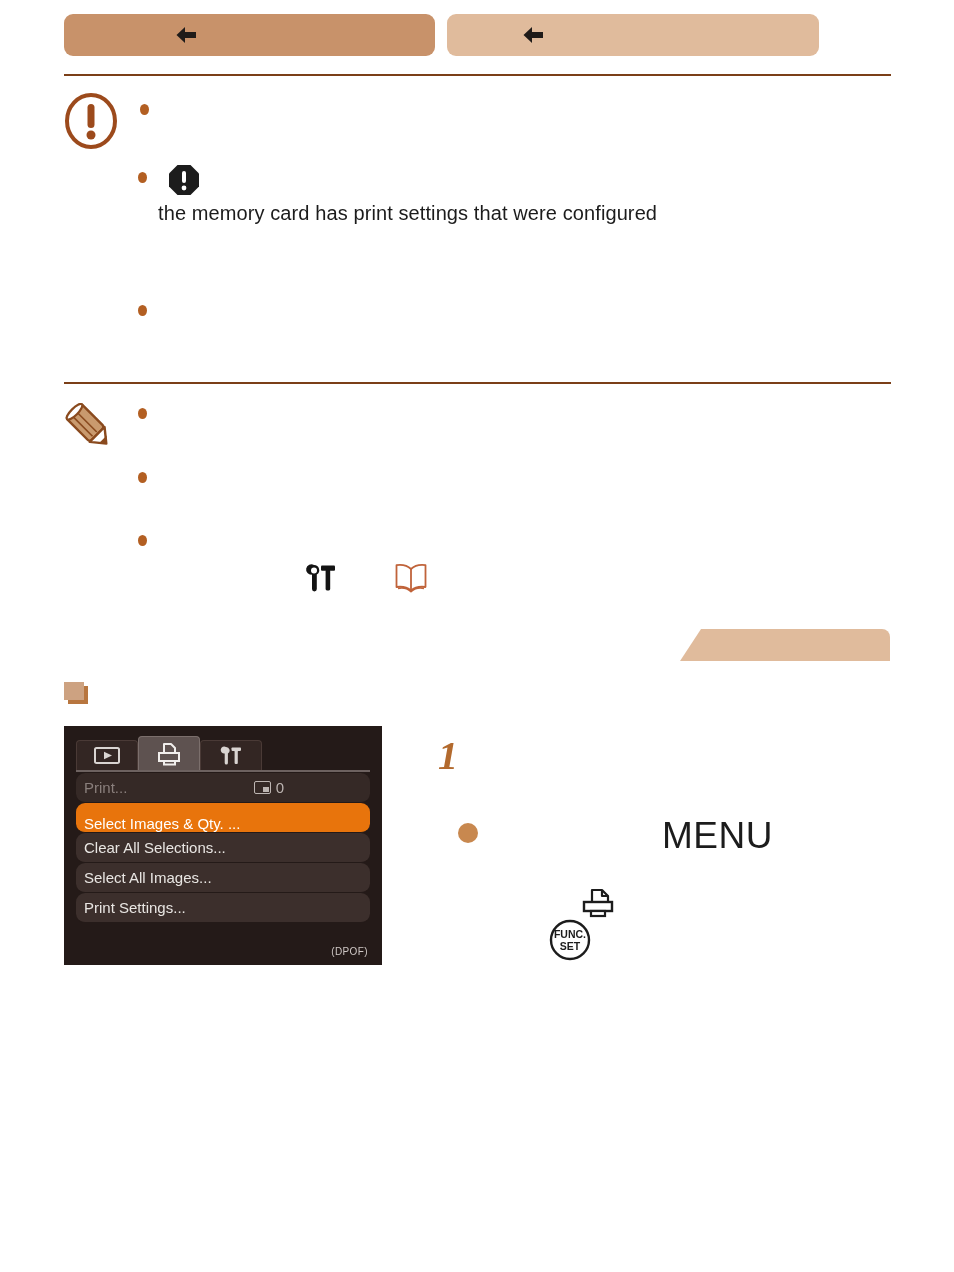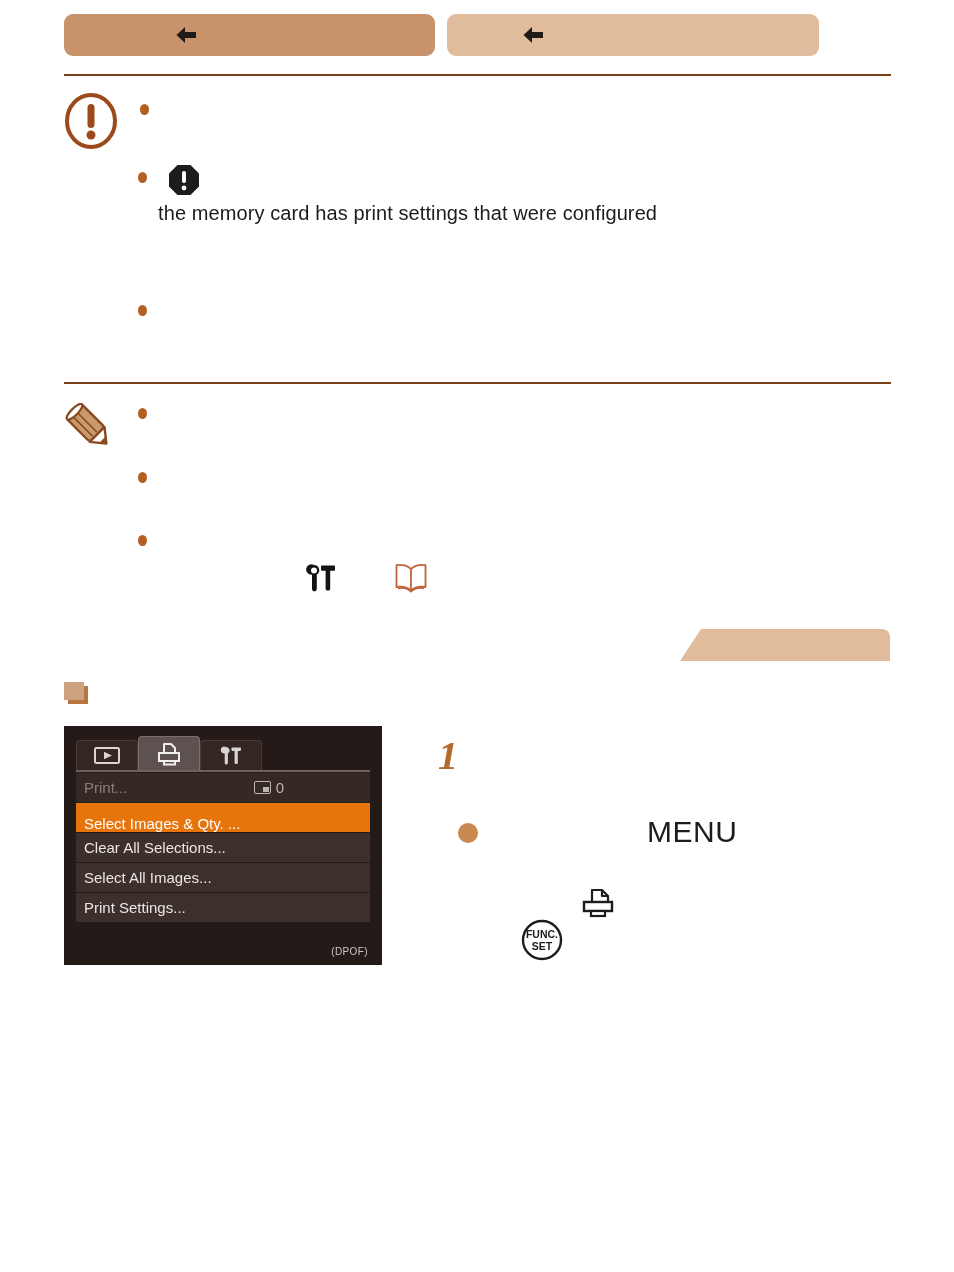--- a/index.html
+++ b/index.html
@@ -200,20 +200,21 @@
     height: 30px;
     display: flex;
     align-items: center;
     padding-left: 8px;
     box-sizing: border-box;
     font-size: 15px;
     color: #e9e6e3;
     background: #3c2f2c;
     border-bottom: 1px solid #241a18;
     position: relative;
+    border-radius: 9px;
   }
   .cam-row.disabled { color: #8a7f7c; background: #352926; }
   .cam-row.highlight { background: #e8740c; color: #ffffff; align-items: flex-end; }
   .cam-row .count {
     position: absolute;
     right: 86px;
     display: flex;
     align-items: center;
     gap: 5px;
     color: #bdb5b2;
@@ -260,37 +261,37 @@
     position: absolute;
     left: 458px;
     top: 823px;
     width: 20px;
     height: 20px;
     border-radius: 50%;
     background: #c8884f;
   }
   .menu-word {
     position: absolute;
-    left: 647px;
+    left: 662px;
     top: 815px;
-    font-size: 30px;
+    font-size: 37px;
     letter-spacing: 0.5px;
     color: #1c1c1c;
     font-family: "Liberation Sans", sans-serif;
   }
   .printer-glyph {
     position: absolute;
     left: 580px;
     top: 888px;
     width: 36px;
     height: 32px;
   }
   .funcset-glyph {
     position: absolute;
-    left: 520px;
+    left: 548px;
     top: 918px;
     width: 44px;
     height: 44px;
   }
 </style>
 </head>
 <body>
 
 <div class="nav-pills">
   <div class="nav-pill primary">

